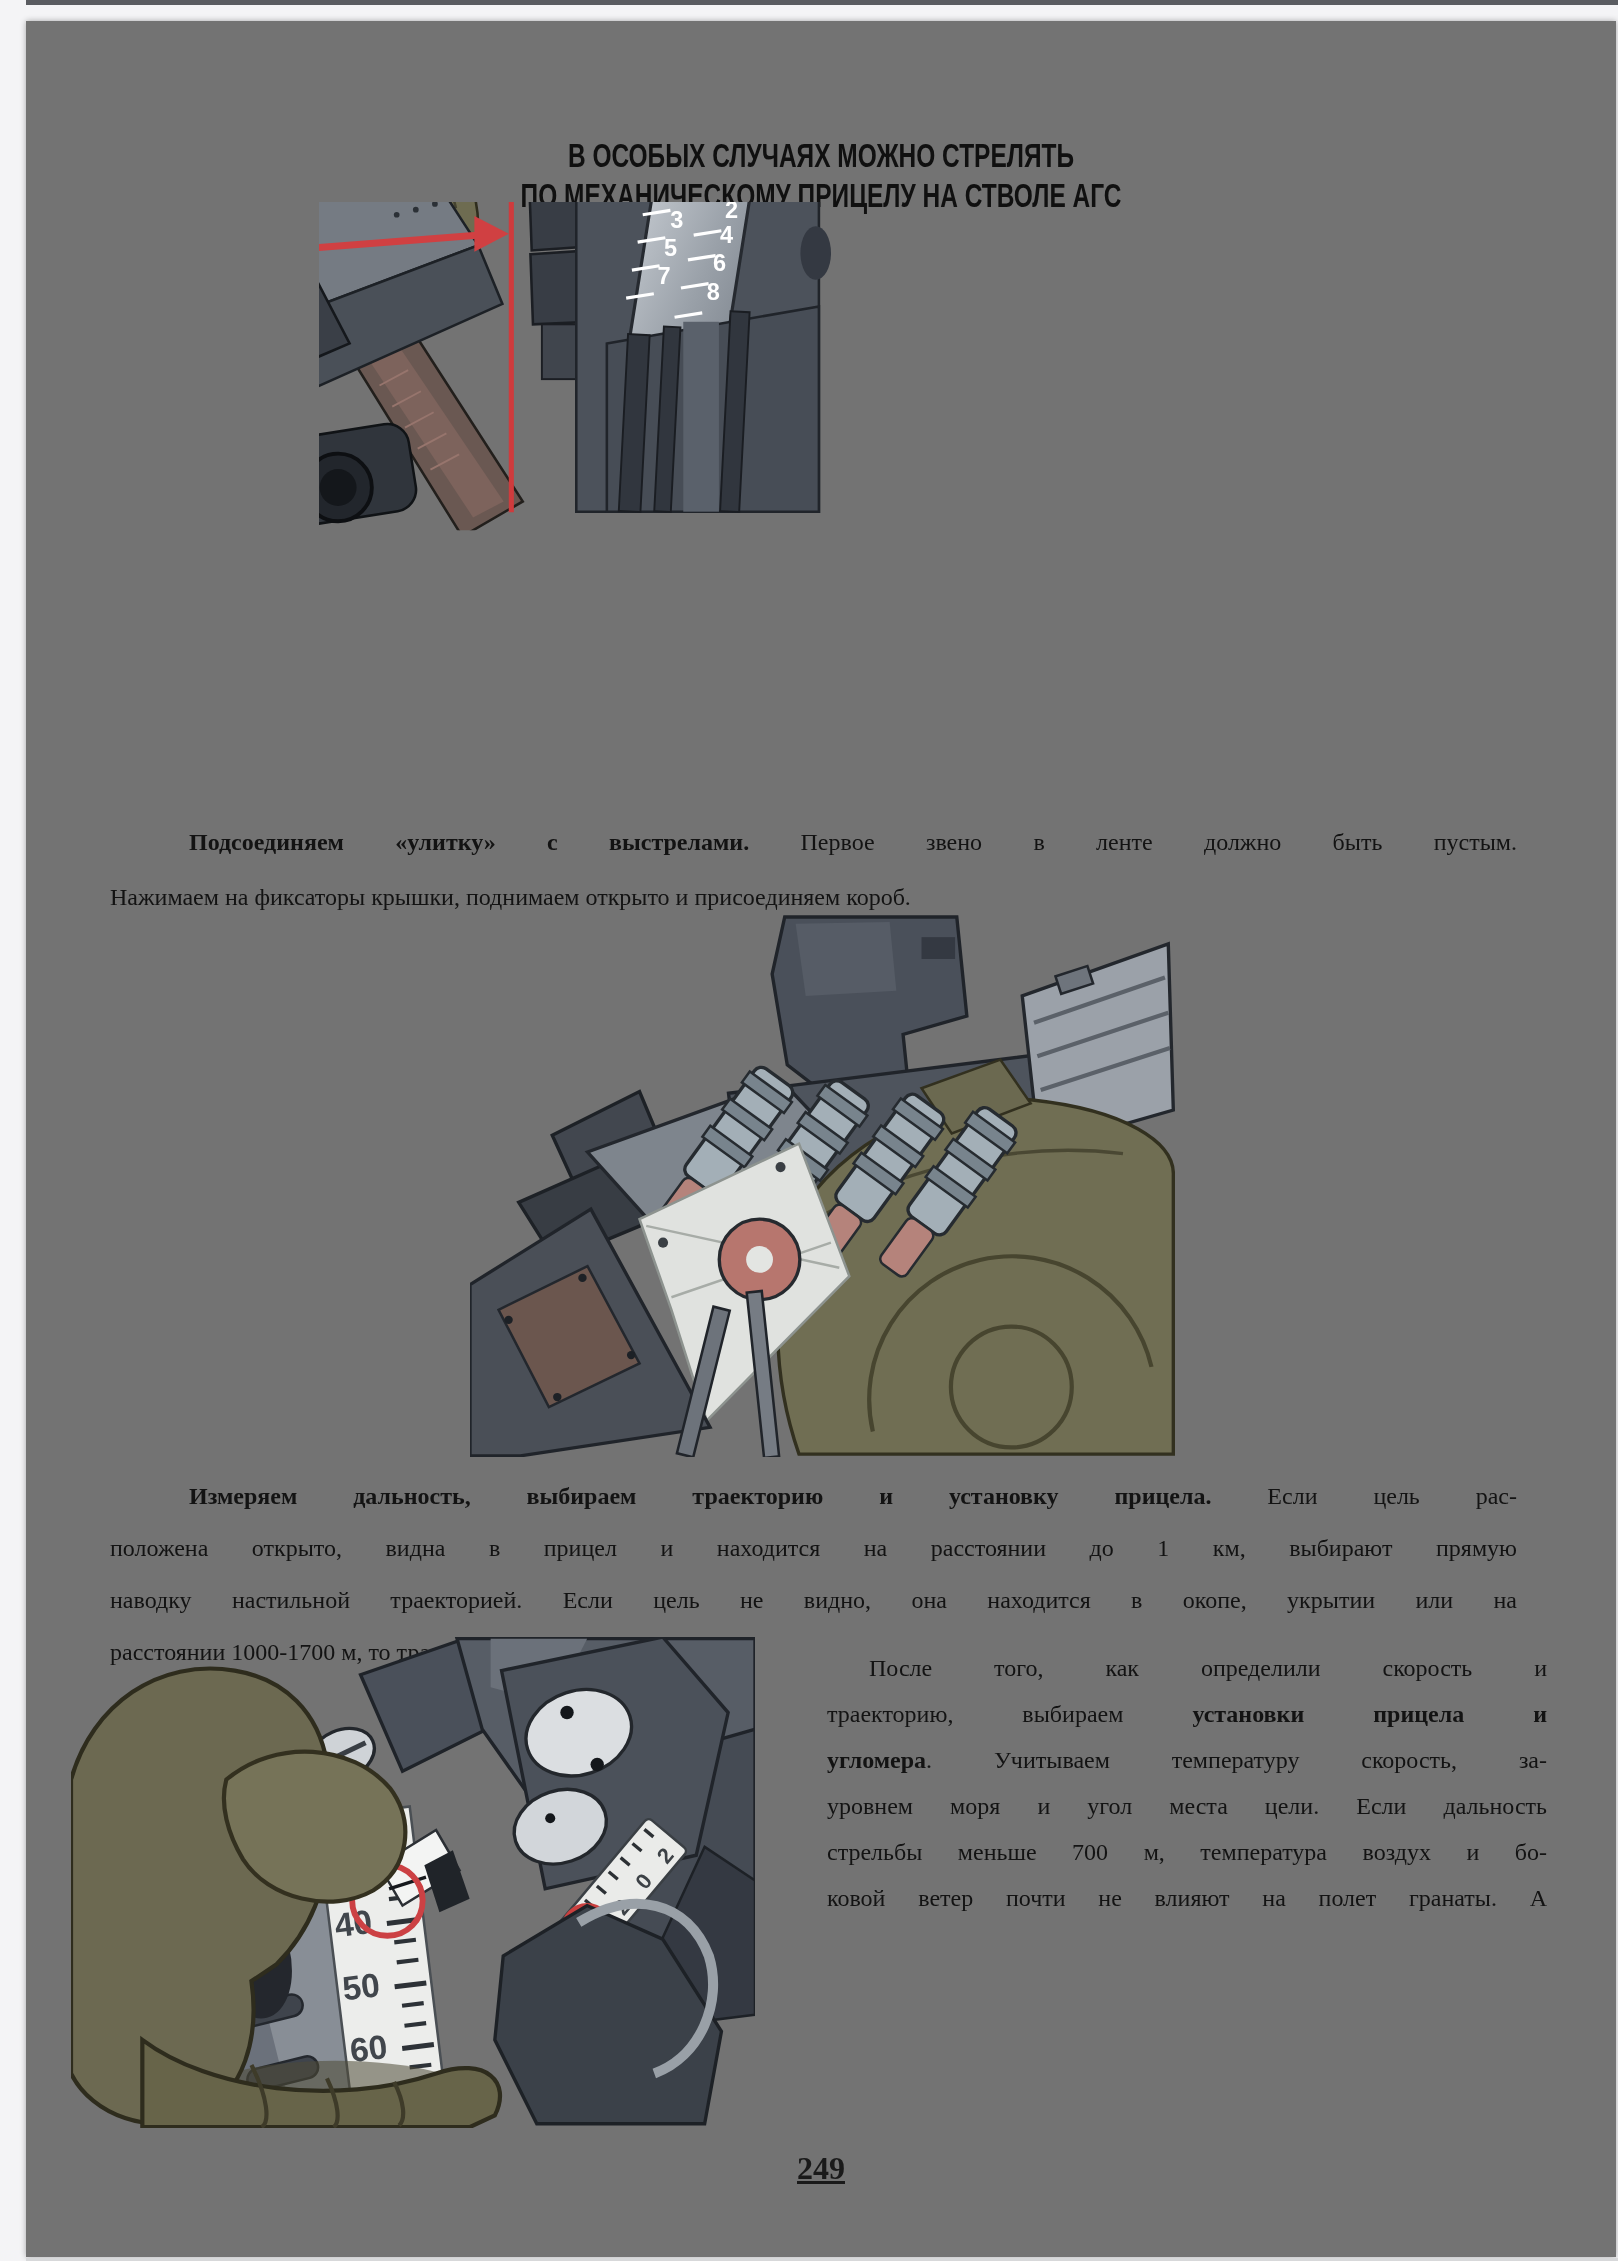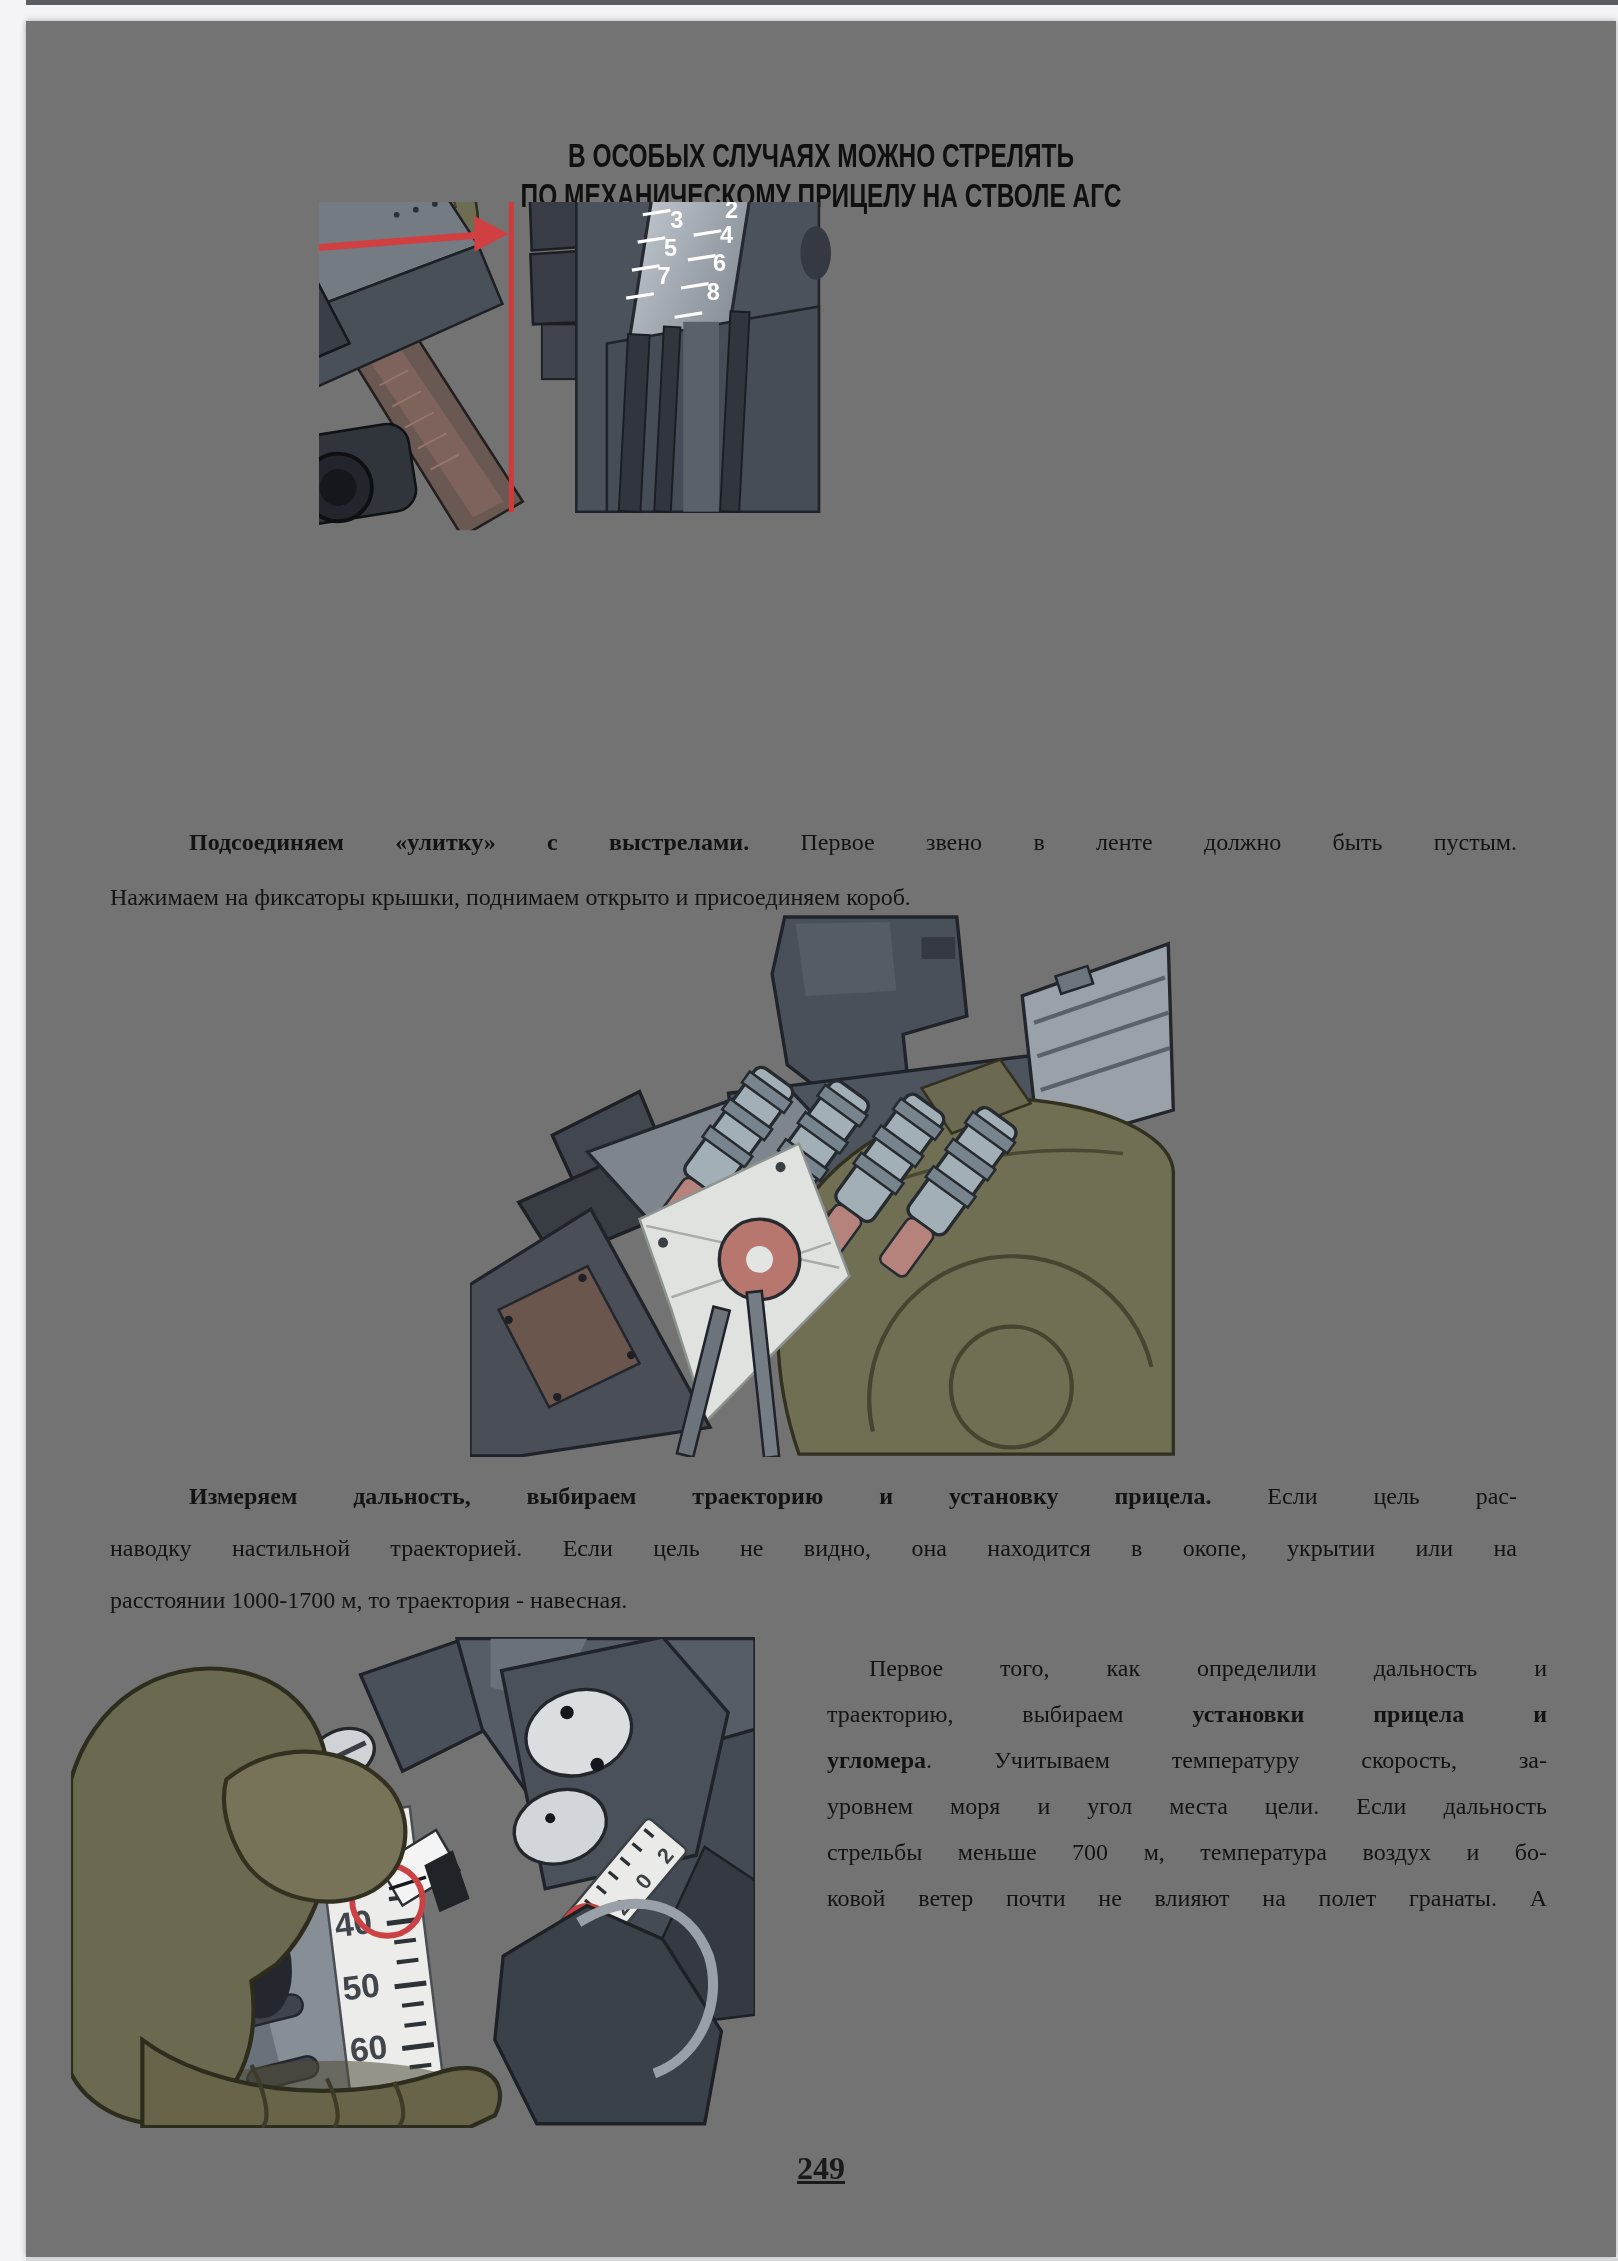--- a/index.html
+++ b/index.html
@@ -247,20 +247,21 @@
     <circle cx="606" cy="1572" r="5" fill="#1d2126"></circle>
       <circle cx="694" cy="1522" r="5" fill="#1d2126"></circle>
     <circle cx="664" cy="1664" r="5" fill="#1d2126"></circle>
       <circle cx="752" cy="1614" r="5" fill="#1d2126"></circle>
     <rect x="828" y="1556" width="20" height="180" transform="rotate(14 838 1646)" fill="#6d737b" stroke="#20242a" stroke-width="3"></rect>
     <rect x="900" y="1538" width="18" height="198" transform="rotate(-6 909 1637)" fill="#767c84" stroke="#20242a" stroke-width="3"></rect>
   </svg>
 
   <div class="para p2">
     <div class="tl j ind"><b>Измеряем дальность, выбираем траекторию и установку прицела.</b><span> Если цель рас-</span></div>
+    <div class="tl j"><span>положена открыто, видна в прицел и находится на расстоянии до 1 км, выбирают прямую</span></div>
     <div class="tl j"><span>наводку настильной траекторией. Если цель не видно, она находится в окопе, укрытии или на</span></div>
     <div class="tl"><span>расстоянии 1000-1700 м, то траектория - навесная.</span></div>
   </div>
 
   <svg class="svg-dial" width="684" height="491" viewBox="85 1950 815 585">
 
     <path d="M430,1995 L560,1950 L620,2040 L480,2110 Z" fill="#4a505a" stroke="#1f2329" stroke-width="4"></path>
     <path d="M545,1952 L900,1952 L900,2200 L790,2280 L660,2180 L575,2060 Z" fill="#575d66" stroke="#1f2329" stroke-width="4"></path>
     <path d="M585,1952 L700,1952 L660,2030 L585,2010 Z" fill="#6b717a"></path>
     <path d="M760,2100 L900,2060 L900,2330 L800,2395 L720,2280 Z" fill="#454b54" stroke="#1f2329" stroke-width="4"></path>
@@ -345,21 +346,21 @@
     <g>
       <ellipse cx="400" cy="2500" rx="170" ry="45" fill="#4e4b37" opacity="0.55"></ellipse>
       <path d="M85,2120 C110,2030 190,1975 280,1990 C340,2000 380,2040 390,2100 L395,2180 C390,2250 370,2300 330,2340 L300,2360 C310,2430 290,2490 240,2520 C180,2545 110,2520 85,2470 Z" fill="#6c6951" stroke="#2e2c1d" stroke-width="5"></path>
       <path d="M170,2430 C250,2490 400,2510 520,2470 C580,2450 610,2480 590,2520 L560,2534 L170,2534 Z" fill="#676449" stroke="#2e2c1d" stroke-width="5"></path>
       <path d="M300,2460 C320,2500 322,2528 312,2534 M390,2476 C404,2506 406,2528 398,2534 M470,2480 C482,2504 484,2524 476,2532" fill="none" stroke="#3e3b29" stroke-width="5"></path>
       <path d="M270,2120 C330,2070 420,2078 465,2130 C495,2170 488,2225 445,2252 C395,2280 320,2262 290,2215 C272,2185 262,2150 270,2120 Z" fill="#767358" stroke="#33301f" stroke-width="5"></path>
     </g>
   </svg>
 
   <div class="para p3">
-    <div class="tl j ind-sm"><span>Первое того, как определили дальность и</span></div>
+    <div class="tl j ind-sm"><span>После того, как определили скорость и</span></div>
     <div class="tl j"><span>траекторию, выбираем </span><b>установки прицела и</b></div>
     <div class="tl j"><b>угломера</b><span>. Учитываем температуру скорость, за-</span></div>
     <div class="tl j"><span>уровнем моря и угол места цели. Если дальность</span></div>
     <div class="tl j"><span>стрельбы меньше 700 м, температура воздух и бо-</span></div>
     <div class="tl j"><span>ковой ветер почти не влияют на полет гранаты. А</span></div>
   </div>
 
   <div class="pagenum">249</div>
 
 </div>

